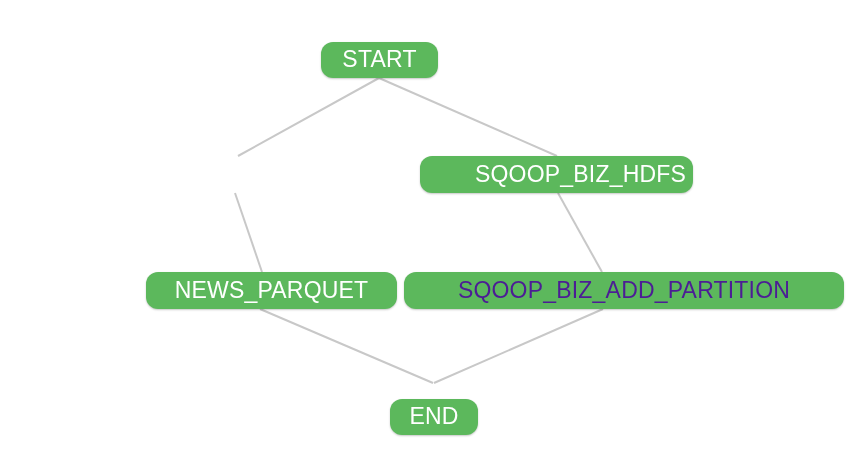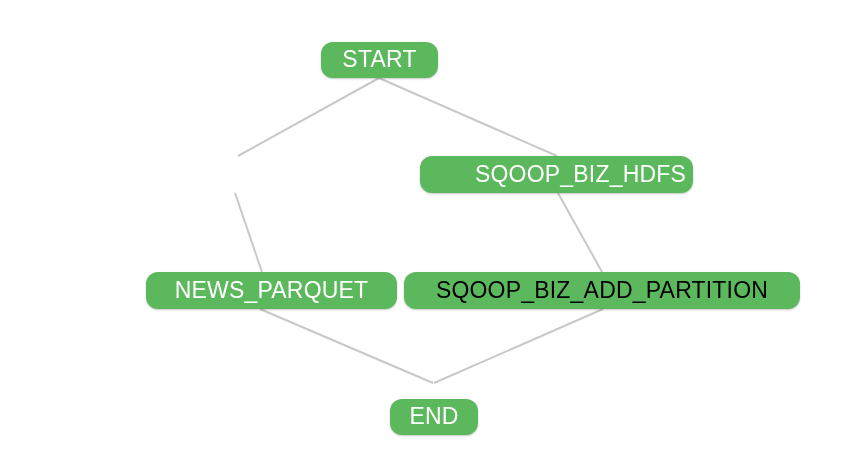--- a/index.html
+++ b/index.html
@@ -68,21 +68,21 @@
 
 
   <div class="node" id="node-sqoop_biz_hdfs" style="left: 420px; top: 156px; width: 273px; height: 37px; background: rgb(92, 184, 92); color: rgb(255, 255, 255); padding-left: 48px;">
     <span class="node-label">SQOOP_BIZ_HDFS</span>
   </div>
 
   <div class="node" id="node-news_parquet" style="left: 134px; top: 272px; width: 251px; height: 37px; background: rgb(92, 184, 92); color: rgb(255, 255, 255); margin-left: 12px;">
     <span class="node-label">NEWS_PARQUET</span>
   </div>
 
-  <div class="node" id="node-sqoop_biz_add_partition" style="left: 404px; top: 272px; width: 396px; height: 37px; background: rgb(92, 184, 92); color: #000000;">
+  <div class="node" id="node-sqoop_biz_add_partition" style="left: 404px; top: 272px; width: 440px; height: 37px; background: rgb(92, 184, 92); color: #4c1d95;">
     <span class="node-label">SQOOP_BIZ_ADD_PARTITION</span>
   </div>
 
   <div class="node" id="node-end" style="left: 390px; top: 383px; width: 88px; height: 36px; background: rgb(92, 184, 92); color: rgb(255, 255, 255); margin-top: 16px;">
     <span class="node-label">END</span>
   </div>
 
 </div>
 
 </body></html>

